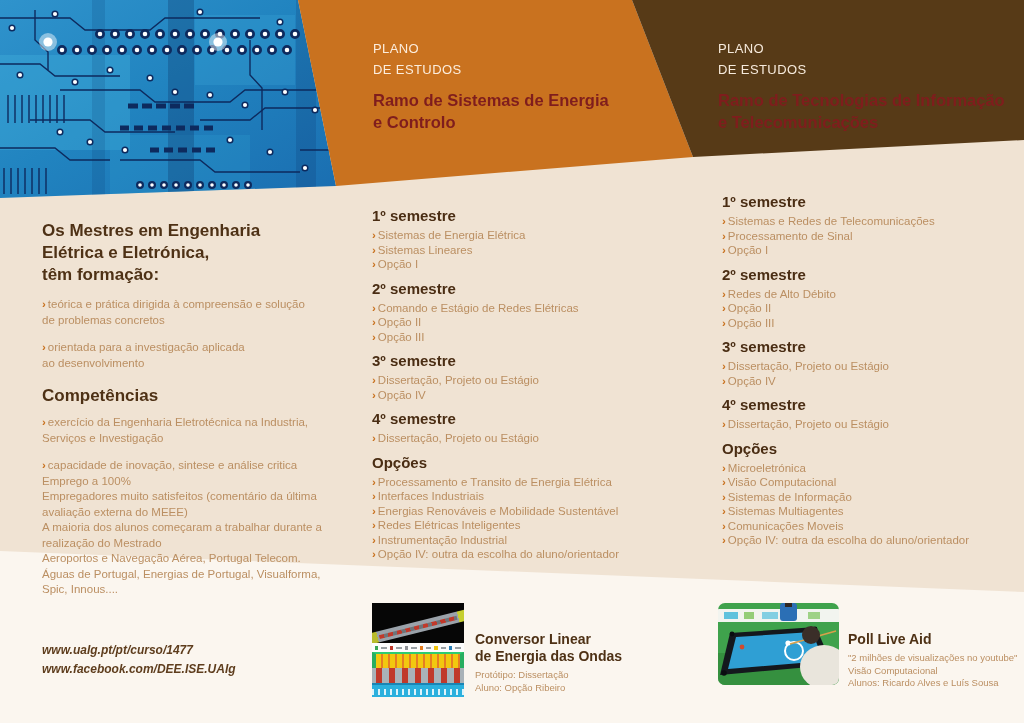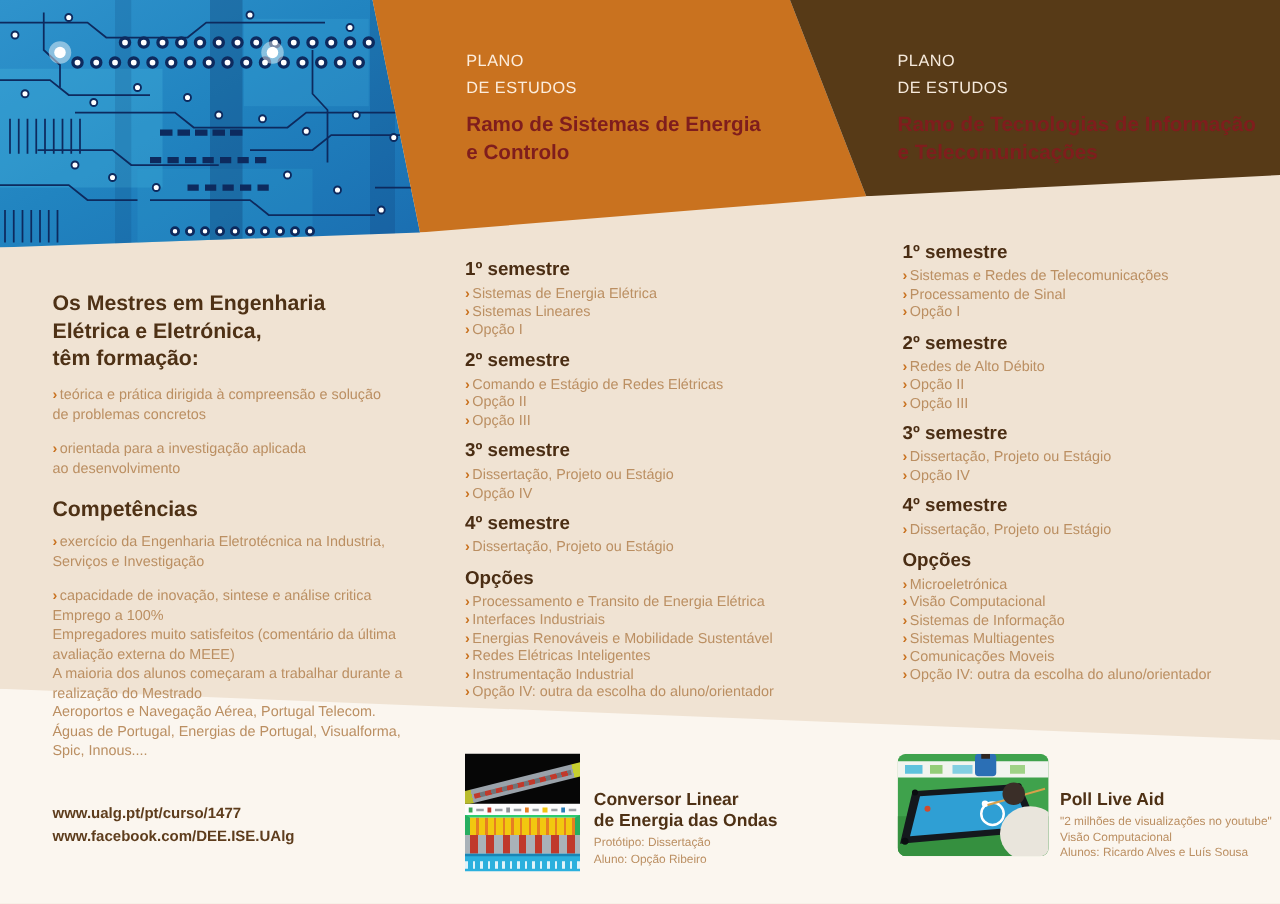--- a/index.html
+++ b/index.html
@@ -31,30 +31,30 @@
   .panel-text{position:absolute; color:#fff;}
   .panel-text.energy{left:373px; top:38px; width:260px;}
   .panel-text.tech{left:718px; top:38px; width:290px;}
   .eyebrow{font-size:13px; line-height:21px; letter-spacing:.4px; color:rgba(255,243,231,.95); font-weight:400;}
   .branch-title{font-size:16.5px; font-weight:bold; line-height:22px; margin-top:9px; white-space:pre-line; color:#7f1d1d;}
   
   .col{position:absolute; width:312px;}
   .col-left{left:42px; top:220px;}
   .col-mid{left:372px; top:201px;}
   .col-right{left:722px; top:187px;}
-  .intro-title{font-size:17px; font-weight:bold; color:#4e3115; line-height:22px; white-space:pre-line; margin:12px 0 11px;}
+  .intro-title{font-size:17px; font-weight:bold; color:#4e3115; line-height:22px; white-space:pre-line; margin:0 0 11px;}
   .comp-title{font-size:17px; font-weight:bold; color:#4e3115; margin:15px 0 9px;}
   .bullet-p{font-size:11.5px; line-height:15.5px; color:#bb8f62; white-space:pre-line; margin:0 0 12px;}
   .arrow{color:#c9721f; font-weight:bold; margin-right:2px;}
   .sem-h{font-size:15px; font-weight:bold; color:#4a2d13; line-height:17px; margin:6px 0 4px;}
   .course{font-size:11.5px; line-height:14.5px; color:#bb8f62; margin:0; white-space:nowrap;}
   .sec{margin-bottom:8px;}
   
   .links{position:absolute; left:42px; top:641px;}
-  .link{display:block; font-size:12px; font-weight:bold; color:#5e3d1d; line-height:19px; text-decoration:none;}
+  .link{display:block; font-size:12px; font-weight:bold; color:#5e3d1d; line-height:19px; text-decoration:none;font-style:italic;}
   .proj-caption{position:absolute;}
   .cap-conv{left:475px; top:631px; width:170px;}
   .cap-pool{left:848px; top:631px; width:176px;}
   .proj-title{font-size:14px; font-weight:bold; color:#4e3115; line-height:17px; white-space:pre-line; margin:0 0 4px;}
   .proj-detail{font-size:9.5px; line-height:12.5px; color:#bb8f62; margin:0;}
   
   .thumb-conv{position:absolute; left:372px; top:603px; width:92px; height:82px; background:#fff;}
   .conv-top{position:relative; height:40px; background:#060606; overflow:hidden;}
   .conv-tube{
     position:absolute; left:-4px; top:18px; width:104px; height:11px;

